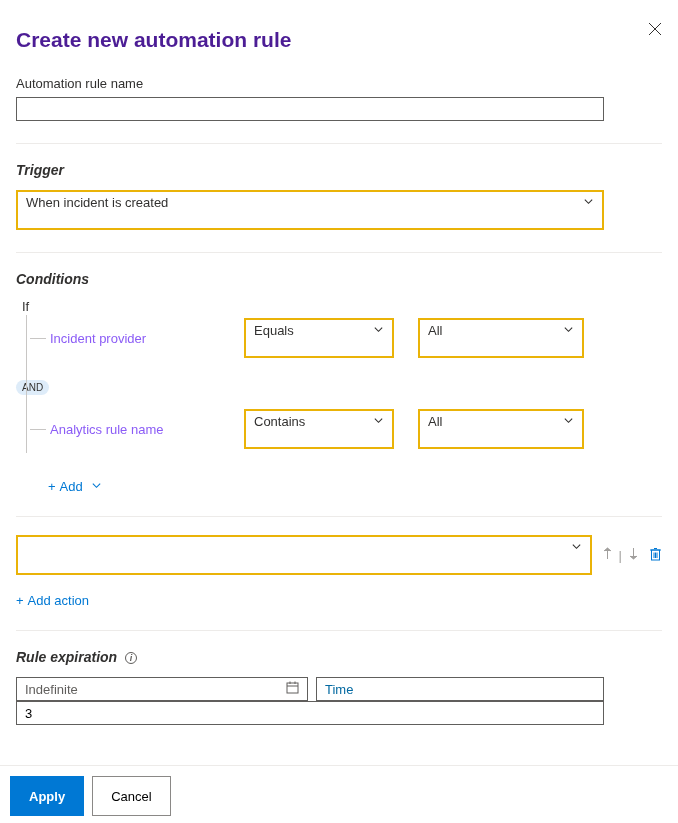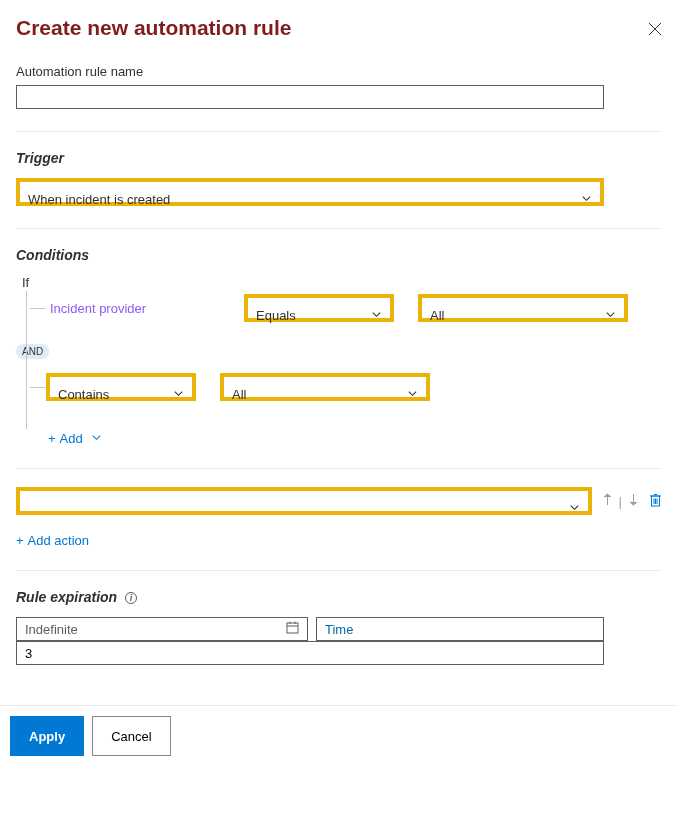--- a/index.html
+++ b/index.html
@@ -14,21 +14,22 @@
   .panel { padding: 16px 16px 4px 16px; }
   .header-row {
     display: flex;
     justify-content: space-between;
     align-items: flex-start;
     margin-bottom: 24px;
   }
   .title {
     font-size: 21px;
     font-weight: 600;
-    color: #7f1d1d;
+    color: #4c1d95;
+    margin-top: 12px;
   }
   .close-btn {
     cursor: pointer;
     width: 14px;
     height: 14px;
     margin-top: 6px;
   }
   .close-btn svg { width: 14px; height: 14px; }
   .field-label {
     font-size: 13px;
@@ -37,25 +38,25 @@
   }
   .text-input {
     width: 588px;
     height: 24px;
     border: 1px solid #605e5c;
     padding: 2px 8px;
     font-size: 13px;
   }
   .select {
     display: flex;
-    align-items: flex-start;
+    align-items: flex-end;
     justify-content: space-between;
-    border: 4px solid #eab308;
+    border: 2px solid #eab308;
     background: #fff;
-    padding: 10px 8px;
+    padding: 18px 8px;
     height: 24px;
     font-size: 13px;
     cursor: pointer;
   }
   .select.wide { width: 588px; }
   .chev svg { width: 11px; height: 11px; stroke: #323130; stroke-width: 1.2; fill: none; }
   .divider {
     border: none;
     border-top: 1px solid #edebe9;
     margin: 22px 0 18px 0;
@@ -93,21 +94,21 @@
     width: 198px;
     font-size: 13px;
     color: #8b5cf6;
     padding-left: 4px;
   }
   .op-select {
     width: 150px;
     margin-right: 24px;
   }
   .val-select {
-    width: 210px;
+    width: 166px;
   }
   .and-badge {
     display: inline-block;
     background: #deecf9;
     color: #323130;
     font-size: 10px;
     padding: 2px 6px;
     border-radius: 9px;
     margin: 14px 0 14px 0;
   }
@@ -239,20 +240,21 @@
             </svg></span>
       </div>
     </div>
 
     <div style="margin-left:-4px;">
       <span class="and-badge">AND</span>
     </div>
 
     <div class="cond-row">
       <div class="branch-h"></div>
+      <div class="cond-label">Analytics rule name</div>
       <div class="select op-select">
         <span>Contains</span>
         <span class="chev"><svg viewBox="0 0 12 12">
               <polyline points="2,4 6,8 10,4"></polyline>
             </svg></span>
       </div>
       <div class="select val-select">
         <span>All</span>
         <span class="chev"><svg viewBox="0 0 12 12">
               <polyline points="2,4 6,8 10,4"></polyline>

